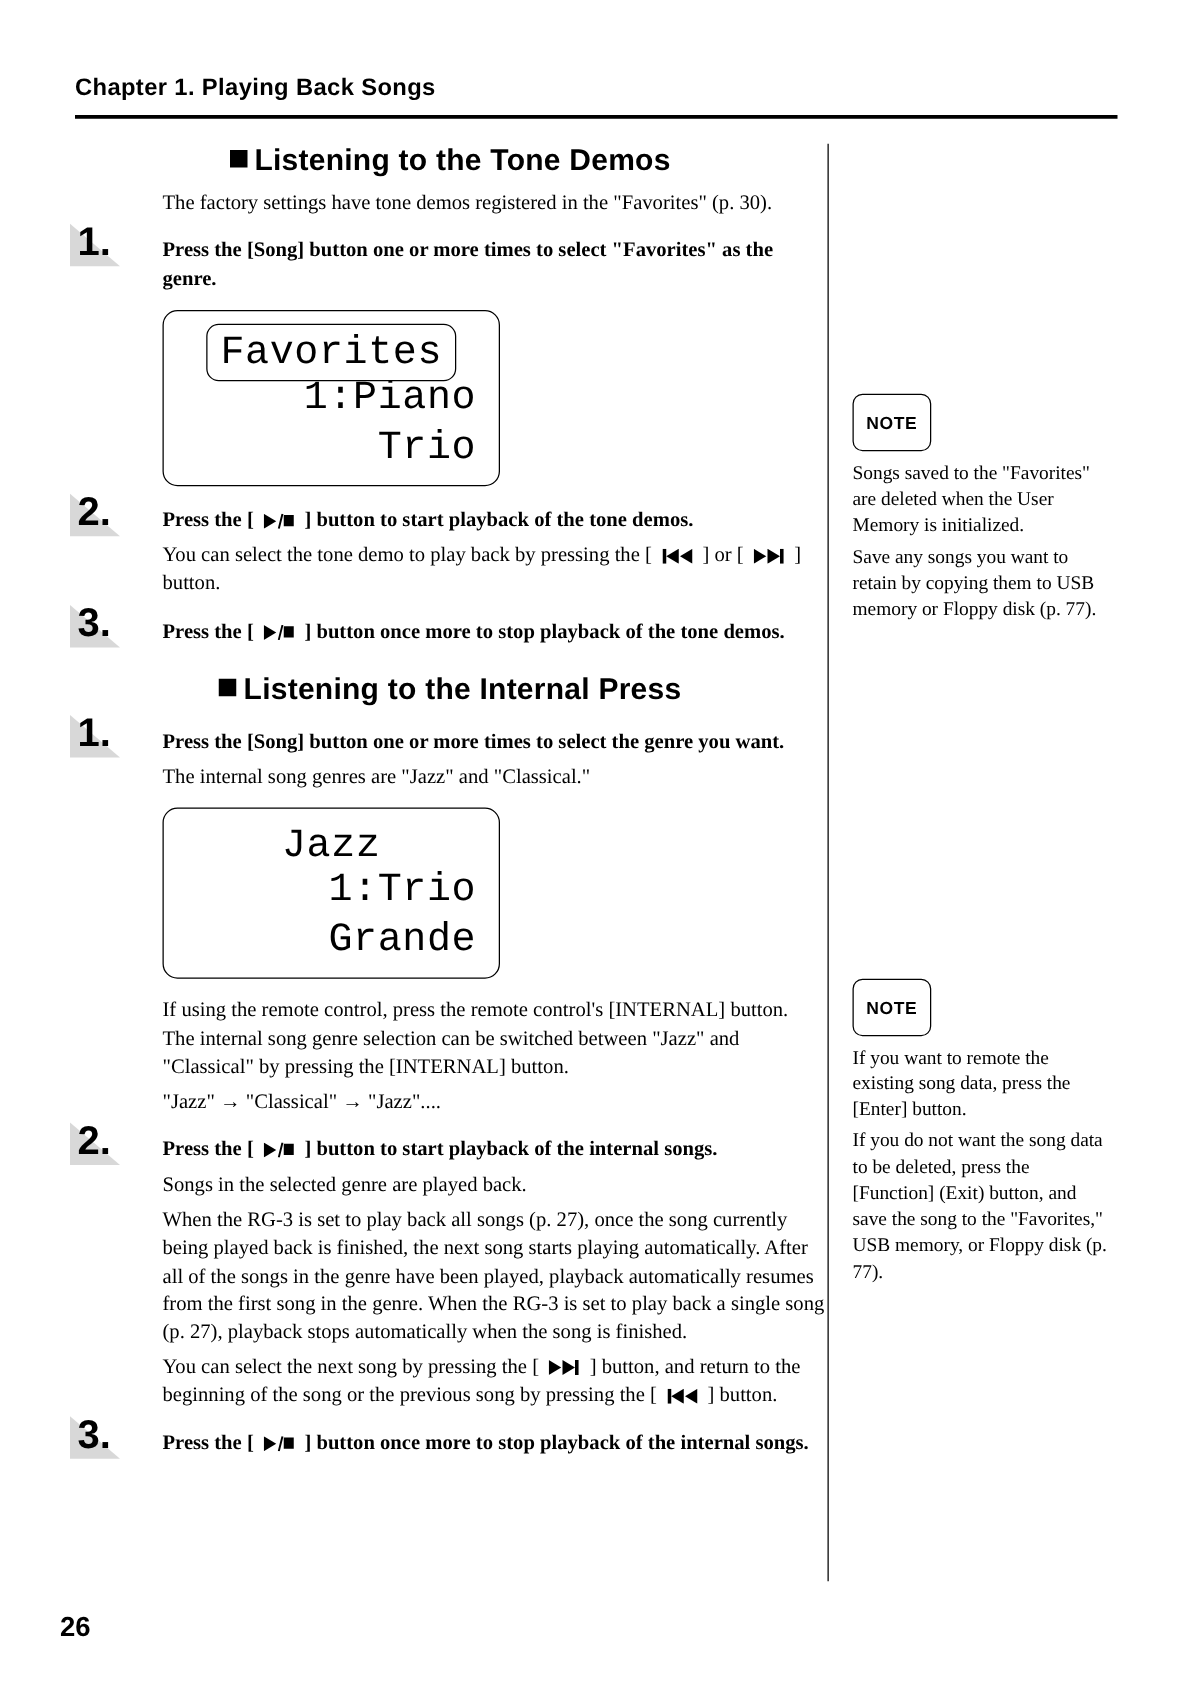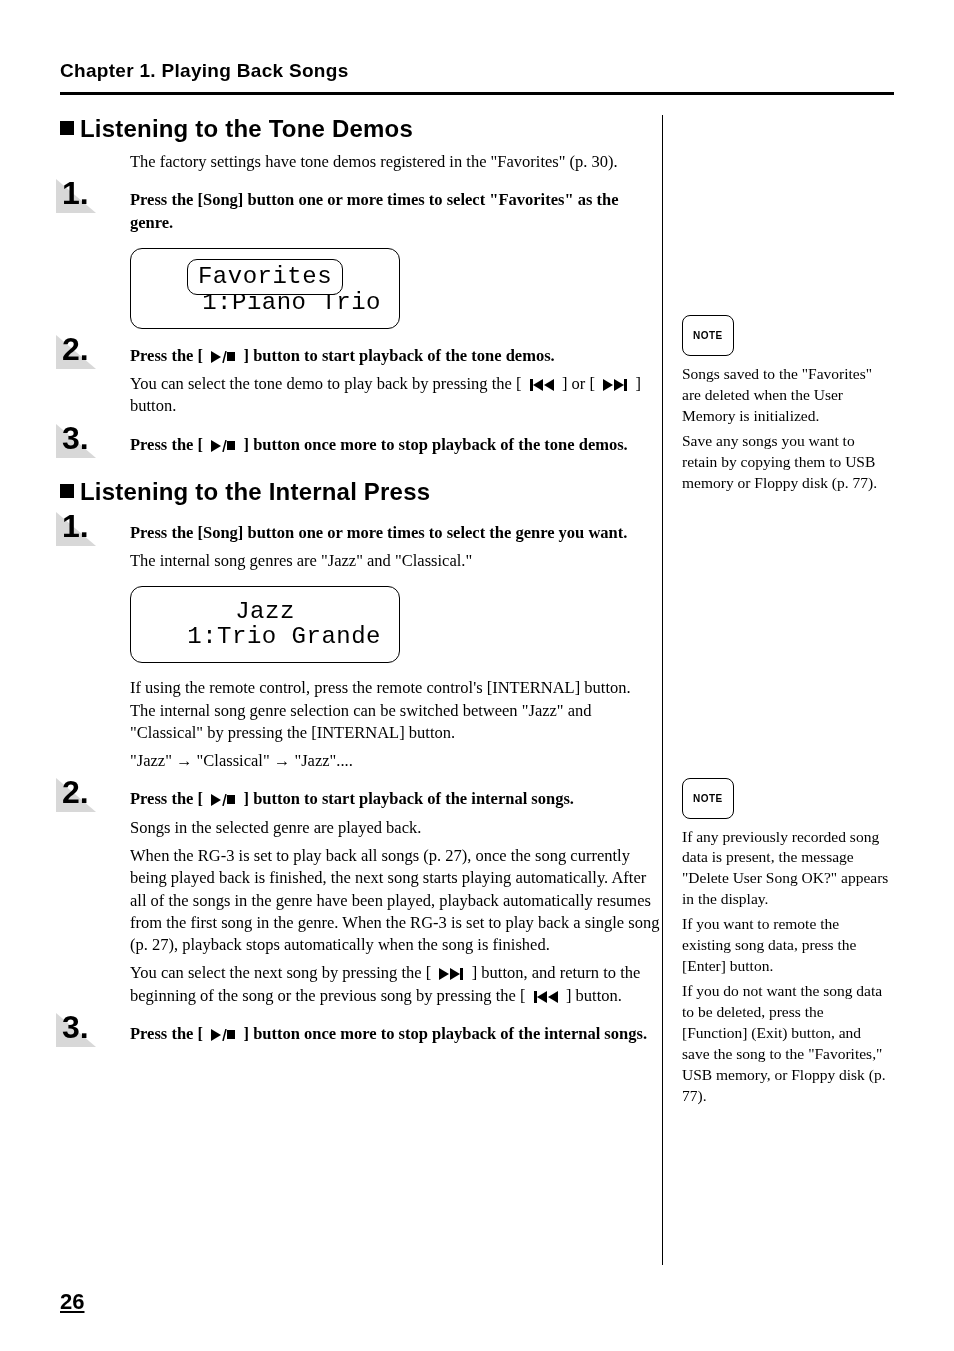--- a/index.html
+++ b/index.html
@@ -49,20 +49,21 @@
       width: 0;
       height: 1150px;
       border-left: 1.3px solid #000;
     }
     .h2 {
       font-family: Arial, Helvetica, sans-serif;
       font-weight: 900;
       font-size: 24px;
       letter-spacing: 0.2px;
       margin: 10px 0 8px 0;
+      text-align: center;
     }
     .h2 .sqblk {
       display: inline-block;
       width: 14px;
       height: 14px;
       background: #000;
       vertical-align: 2px;
       margin-right: 6px;
     }
     .body {
@@ -99,21 +100,21 @@
     .bold-instr {
       font-weight: bold;
     }
     .lcd {
       margin: 14px 0 14px 70px;
       border: 1.5px solid #000;
       border-radius: 12px;
       width: 270px;
       padding: 10px 18px 10px 18px;
       font-family: "Courier New", monospace;
-      font-size: 24px;
+      font-size: 32px;
       letter-spacing: 0.5px;
       line-height: 1.25;
       box-sizing: border-box;
       text-align: left;
     }
     .lcd .lcd-line1 {
       display: inline-block;
       text-align: center;
       width: 100%;
     }
@@ -136,39 +137,38 @@
     .icon {
       display: inline-block;
       vertical-align: -2px;
     }
     .note-badge {
       display: inline-block;
       border: 1.6px solid #000;
       border-radius: 8px;
       font-family: Arial, Helvetica, sans-serif;
       font-weight: 900;
-      font-size: 10px;
+      font-size: 14px;
       padding: 14px 10px;
       letter-spacing: 0.5px;
     }
     .side-block {
       font-family: "Palatino Linotype", "Book Antiqua", Palatino, serif;
       font-size: 15.5px;
       line-height: 1.35;
       margin-top: 8px;
     }
     .side-block p { margin: 4px 0; }
     .page-num {
       position: absolute;
       bottom: 36px;
-      left: 60px;
+      left: 48px;
       font-family: Arial, Helvetica, sans-serif;
       font-weight: 900;
       font-size: 22px;
-      text-decoration: underline;
     }
   </style>
 </head>
 <body>
 
 <div class="page">
   <div class="chapter-head">Chapter 1. Playing Back Songs</div>
   <hr class="hr-thick">
 
   <div class="columns">
@@ -312,21 +312,20 @@
       <div style="height:200px"></div>
       <div class="note-badge">NOTE</div>
       <div class="side-block">
         <p>Songs saved to the "Favorites" are deleted when the User Memory is initialized.</p>
         <p>Save any songs you want to retain by copying them to USB memory or Floppy disk (p. 77).</p>
       </div>
 
       <div style="height:280px"></div>
       <div class="note-badge">NOTE</div>
       <div class="side-block">
-        <p>If any previously recorded song data is present, the message "Delete User Song OK?" appears in the display.</p>
         <p>If you want to remote the existing song data, press the [Enter] button.</p>
         <p>If you do not want the song data to be deleted, press the [Function] (Exit) button, and save the song to the "Favorites," USB memory, or Floppy disk (p. 77).</p>
       </div>
     </div>
   </div>
 
   <div class="page-num">26</div>
 </div>
 
 </body></html>

